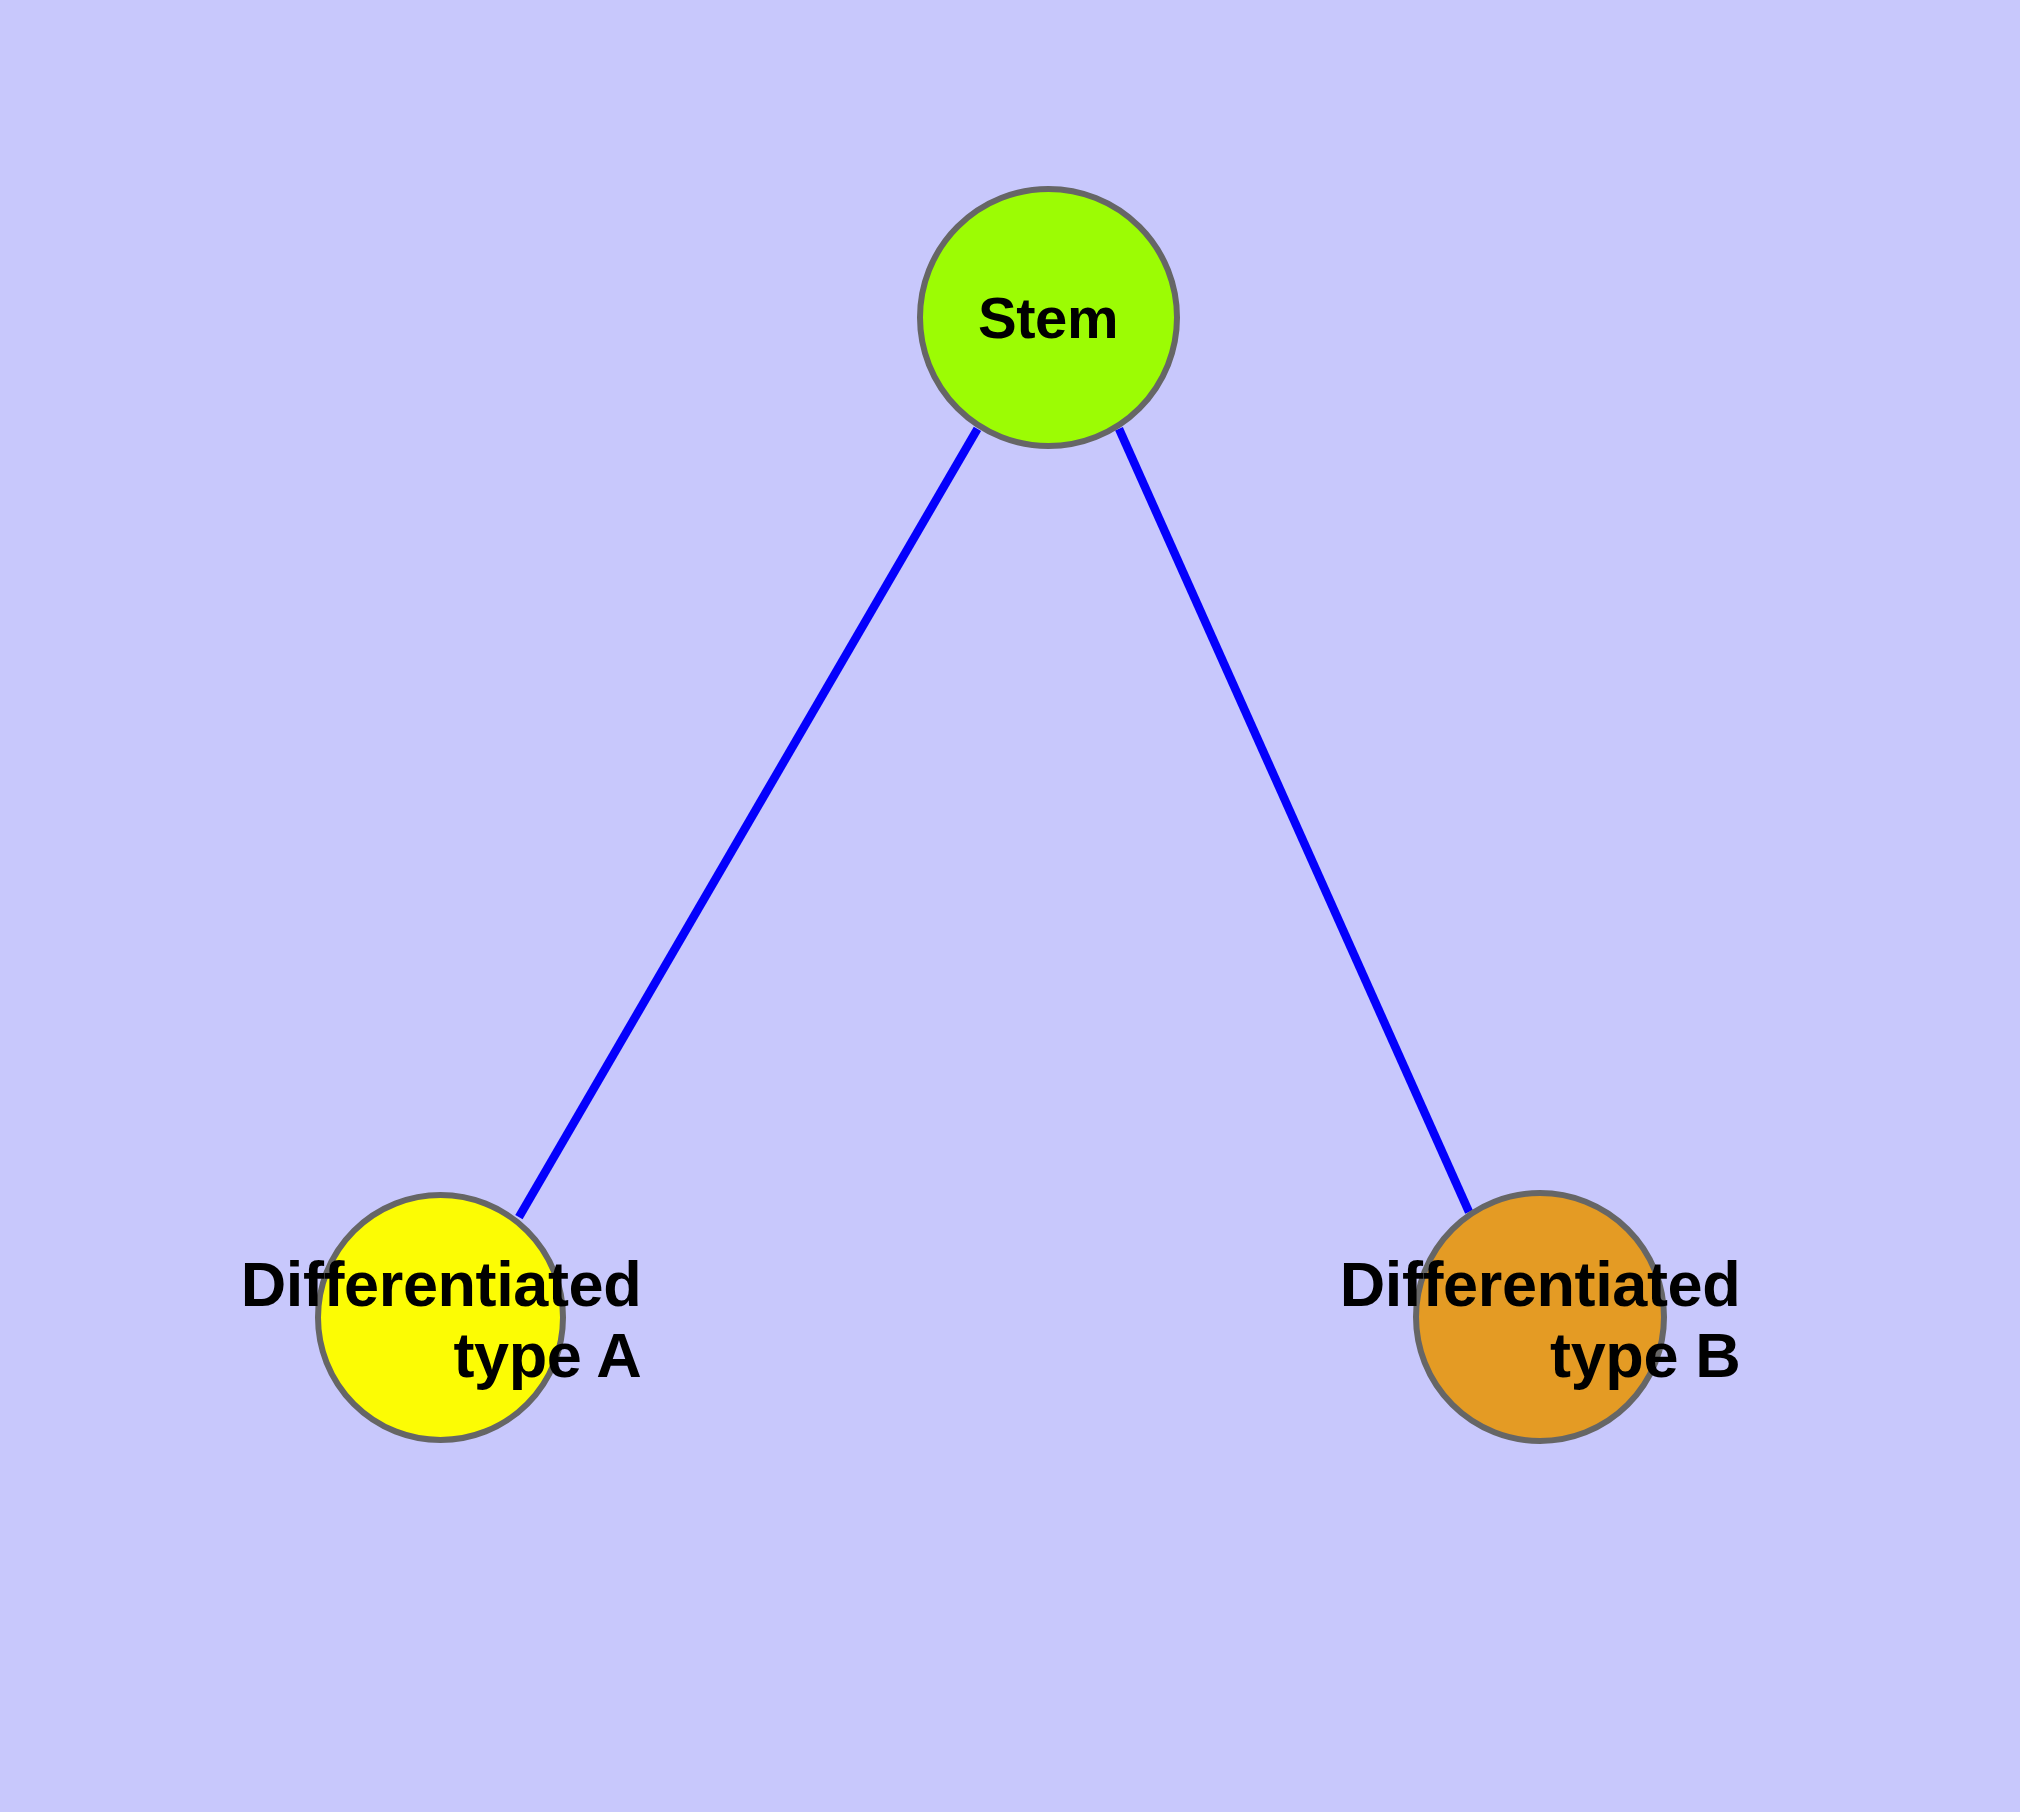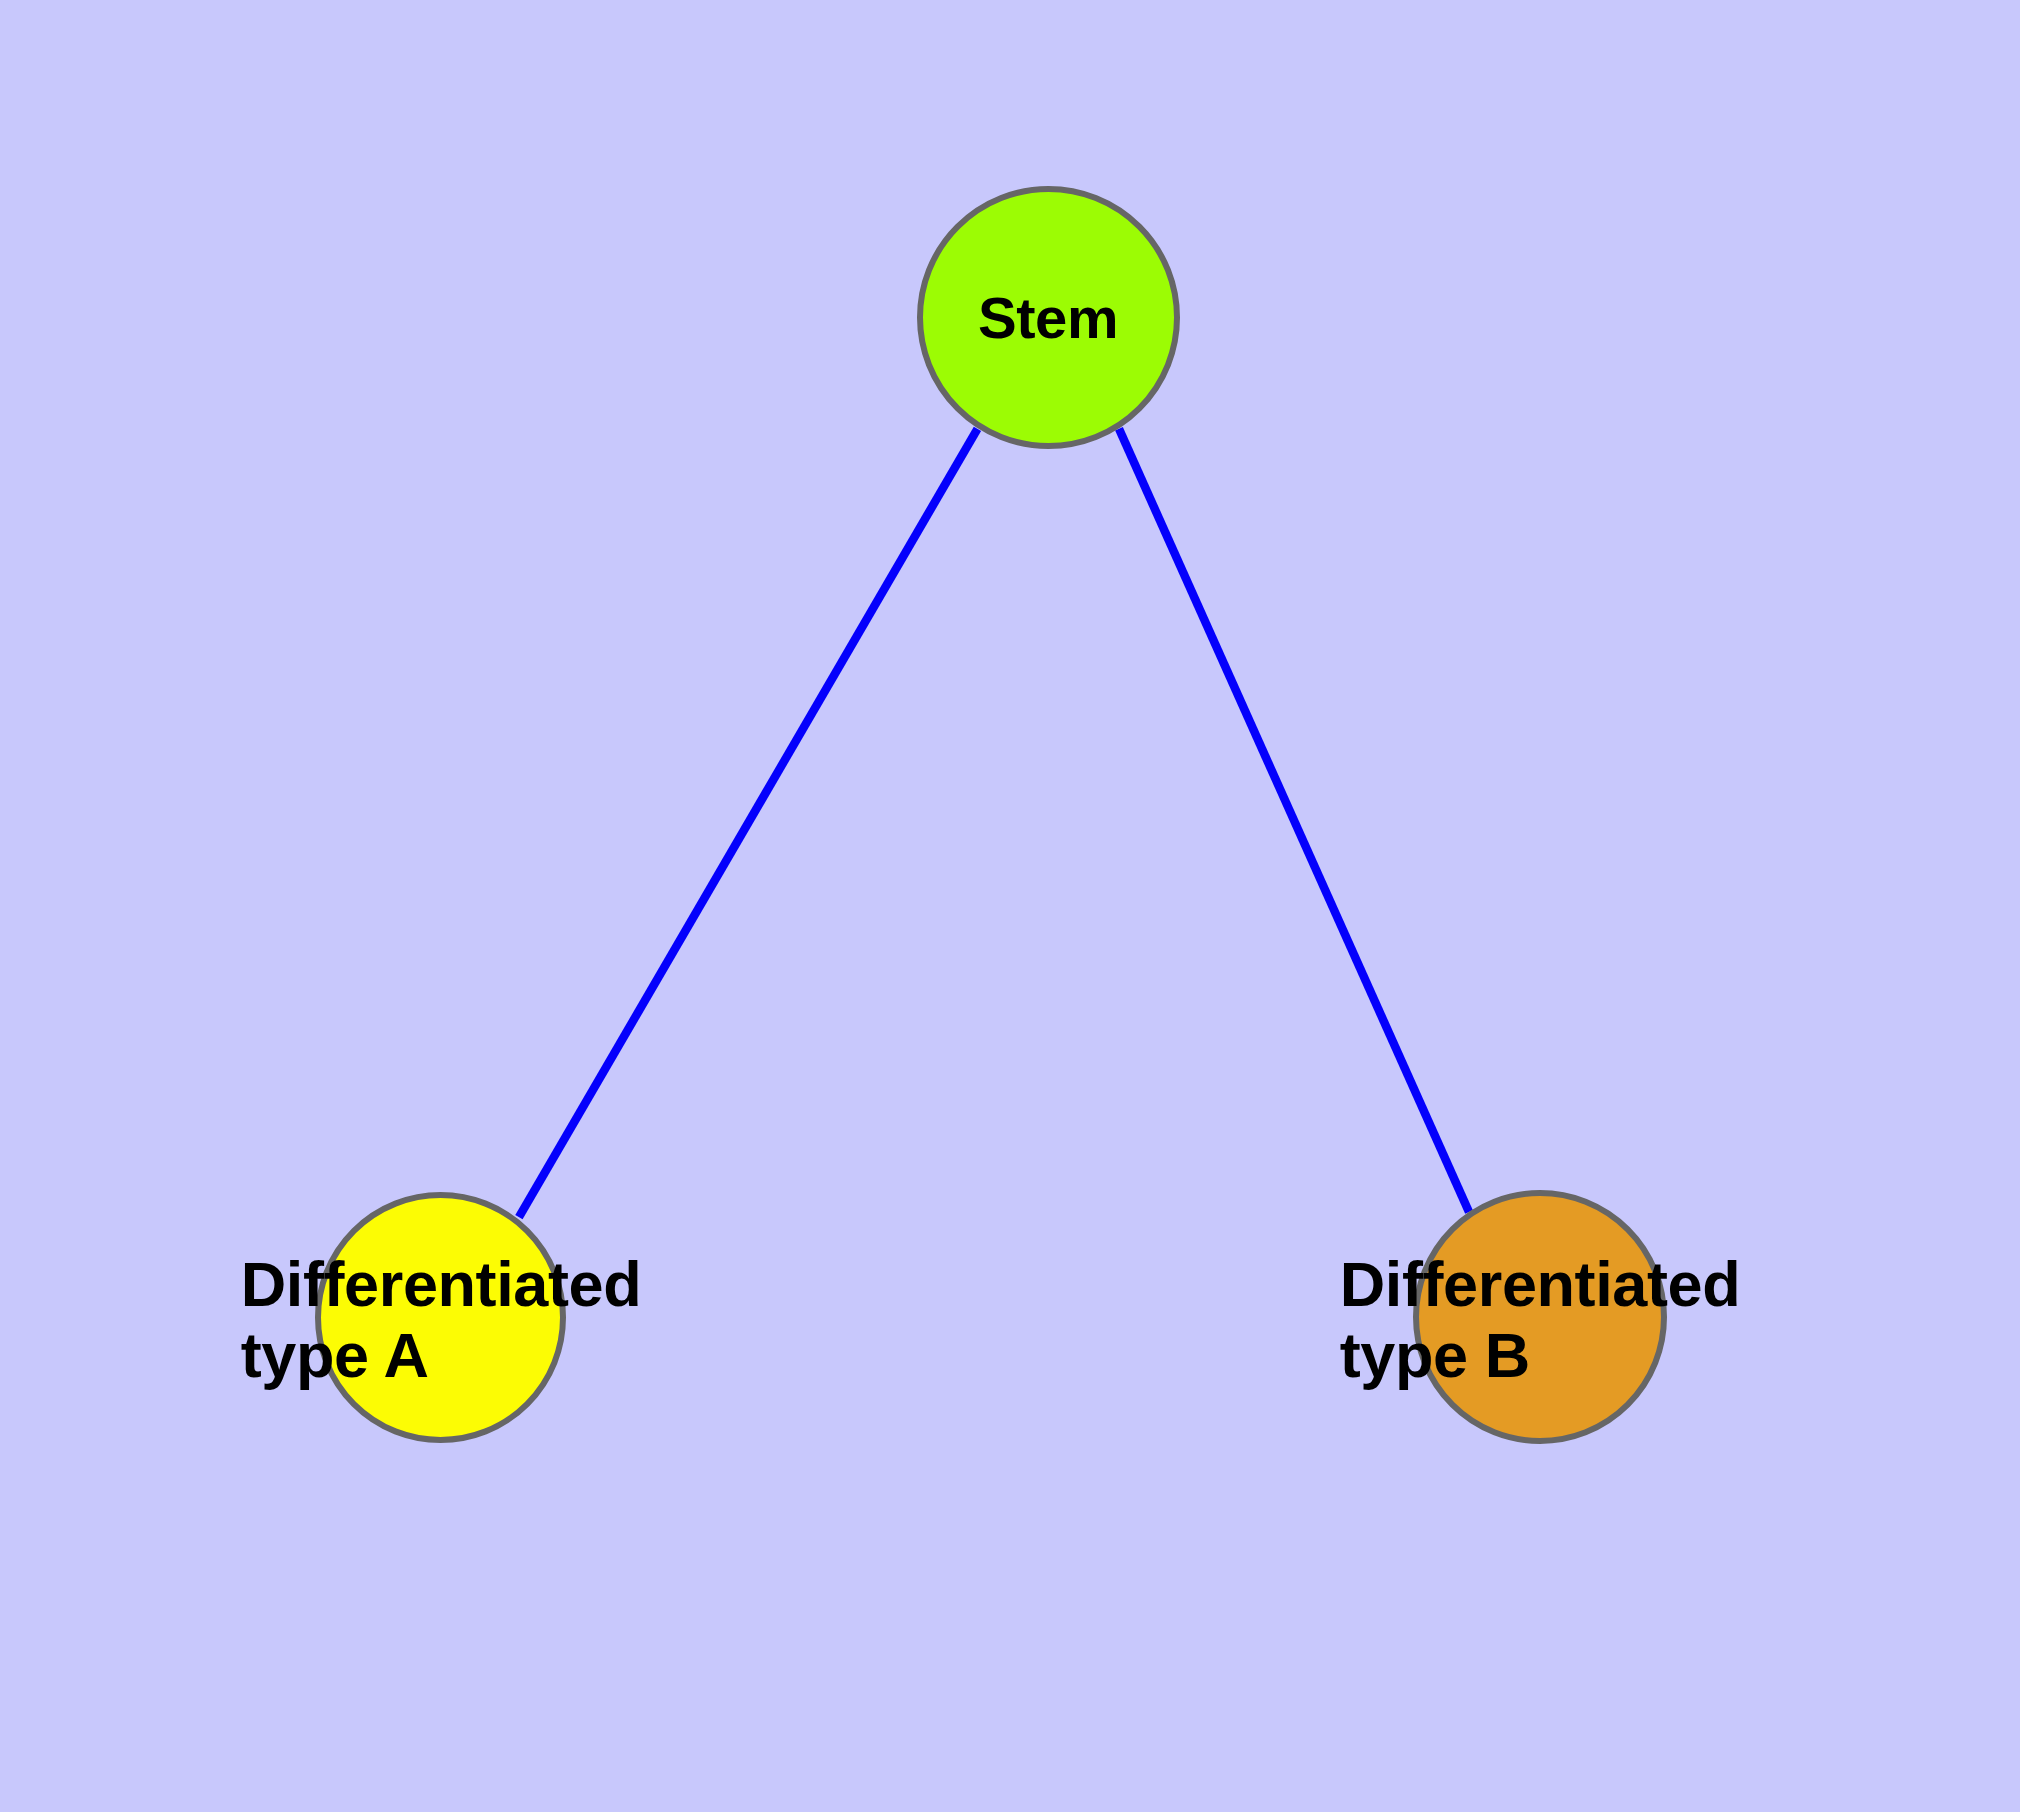--- a/index.html
+++ b/index.html
@@ -30,21 +30,21 @@
     position: absolute;
     border-radius: 50%;
     box-sizing: border-box;
     border-style: solid;
   }
   .node-label {
     position: absolute;
     color: #000000;
     font-family: "Liberation Sans", sans-serif;
     font-weight: bold;
-    text-align: left;
+    text-align: right;
     white-space: pre;
     line-height: 1.12;
     letter-spacing: -0.4px;
     pointer-events: none;
   }
   .label-stem {
     font-size: 58px;
     left: 1048px;
     top: 318px;
     transform: translate(-50%, -50%);

